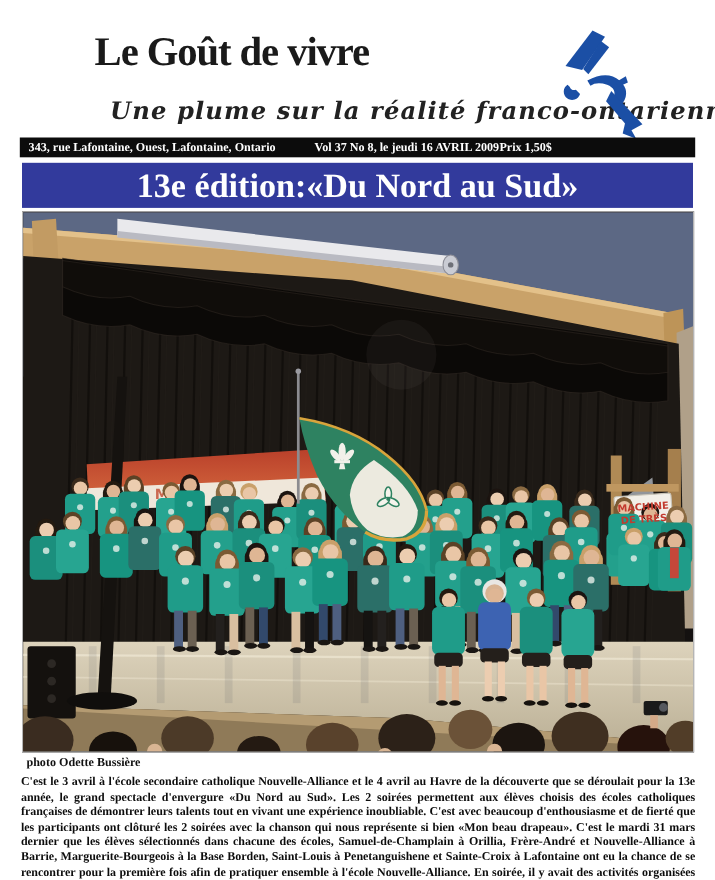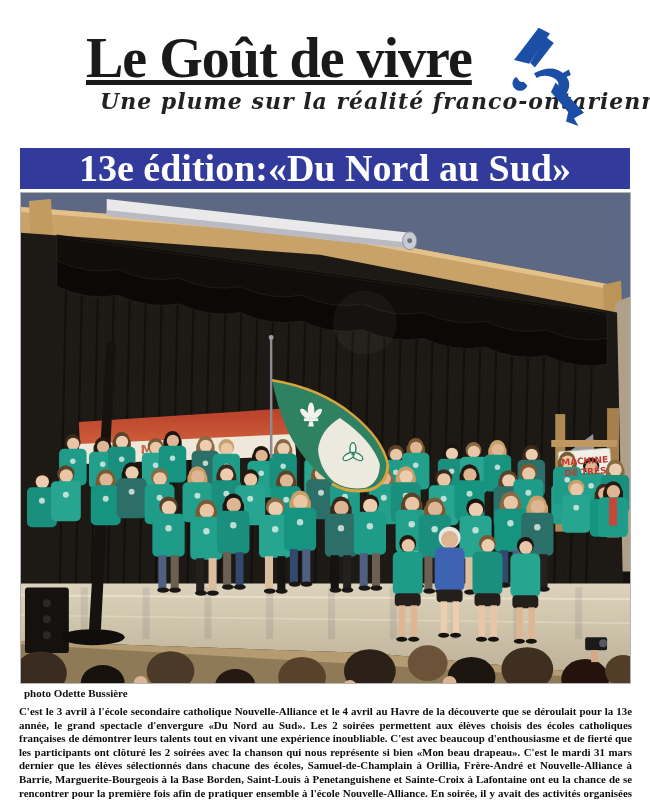--- a/index.html
+++ b/index.html
@@ -2,40 +2,40 @@
 <html><head>
 <meta charset="utf-8">
 <style>
   html,body{margin:0;padding:0;}
   body{width:650px;height:800px;background:#ffffff;position:relative;
        font-family:"Liberation Serif", serif;color:#111;overflow:hidden;}
   .page{position:absolute;inset:0;}
 
   
   .masthead{position:absolute;left:0;top:0;width:650px;height:122px;}
-  .title{position:absolute;left:86px;top:26px;font-size:56px;font-weight:bold;
+  .title{position:absolute;left:86px;top:26px;font-size:37px;font-weight:bold;
          letter-spacing:-1px;color:#1a1a1a;white-space:nowrap;
-         font-family:"Liberation Serif", serif;text-decoration:underline;}
+         font-family:"Liberation Serif", serif;}
   .tagline{position:absolute;left:100px;top:88px;font-size:22px;font-style:italic;
            font-weight:bold;letter-spacing:1px;color:#222;white-space:nowrap;
            font-family:"DejaVu Serif", serif;}
   .bird{position:absolute;left:502px;top:24px;width:96px;height:104px;}
 
   
   .infobar{position:absolute;left:18px;top:125px;width:614px;height:18px;
            background:#0c0c0c;color:#fff;font-size:11px;font-weight:bold;}
   .infobar span{position:absolute;top:0;line-height:18px;white-space:nowrap;}
   .ib-address{left:8px;}
   .ib-issue{left:268px;}
   .ib-price{left:436px;}
 
   
   .headline{position:absolute;left:20px;top:148px;width:610px;height:41px;
             background:#323a9c;color:#fff;text-align:center;line-height:41px;
-            font-size:38px;font-weight:bold;white-space:nowrap;
+            font-size:31px;font-weight:bold;white-space:nowrap;
             font-family:"Liberation Serif", serif;}
 
   
   .photo{position:absolute;left:20px;top:192px;width:611px;height:492px;
          border:1px solid #b5b5b5;box-sizing:border-box;background:#141110;}
   .photo svg{display:block;width:609px;height:490px;}
 
   .credit{position:absolute;left:24px;top:687px;font-size:11px;font-weight:bold;}
 
   
@@ -55,20 +55,25 @@
       <path d="M12,38 L38,4 L50,10 L28,42 Z" fill="#1b4fa5"></path>
       <path d="M46,14 L54,20 L34,46 L29,41 Z" fill="#1b4fa5"></path>
       <path d="M14,56 a8,8 0 1 0 12,9 l-4,-4 a5,5 0 0 1 -6,-3 Z" fill="#1b4fa5"></path>
       <path d="M33,52 Q52,42 64,52 Q75,62 67,74 L58,69 Q62,60 52,56 Q42,53 36,57 Z" fill="#1b4fa5"></path>
       <path d="M56,62 L86,94 L75,100 L51,72 Z" fill="#1b4fa5"></path>
       <path d="M70,90 L80,108 L67,103 Z" fill="#1b4fa5"></path>
       <path d="M60,54 L70,48 L72,54 L63,58 Z" fill="#1b4fa5"></path>
     </svg>
   </div>
 
+  <div class="infobar">
+    <span class="ib-address">343, rue Lafontaine, Ouest, Lafontaine, Ontario</span>
+    <span class="ib-issue">Vol 37 No 8, le jeudi 16 AVRIL  2009</span>
+    <span class="ib-price">Prix 1,50$</span>
+  </div>
 
   <div class="headline">
     <span>13e édition:«Du Nord au Sud»</span>
   </div>
 
   <div class="photo">
     <svg id="scene" viewBox="0 0 611 492" preserveAspectRatio="none">
       <defs>
         <linearGradient id="floorg" x1="0" y1="0" x2="0" y2="1">
           <stop offset="0" stop-color="#ddd3bc"></stop>

